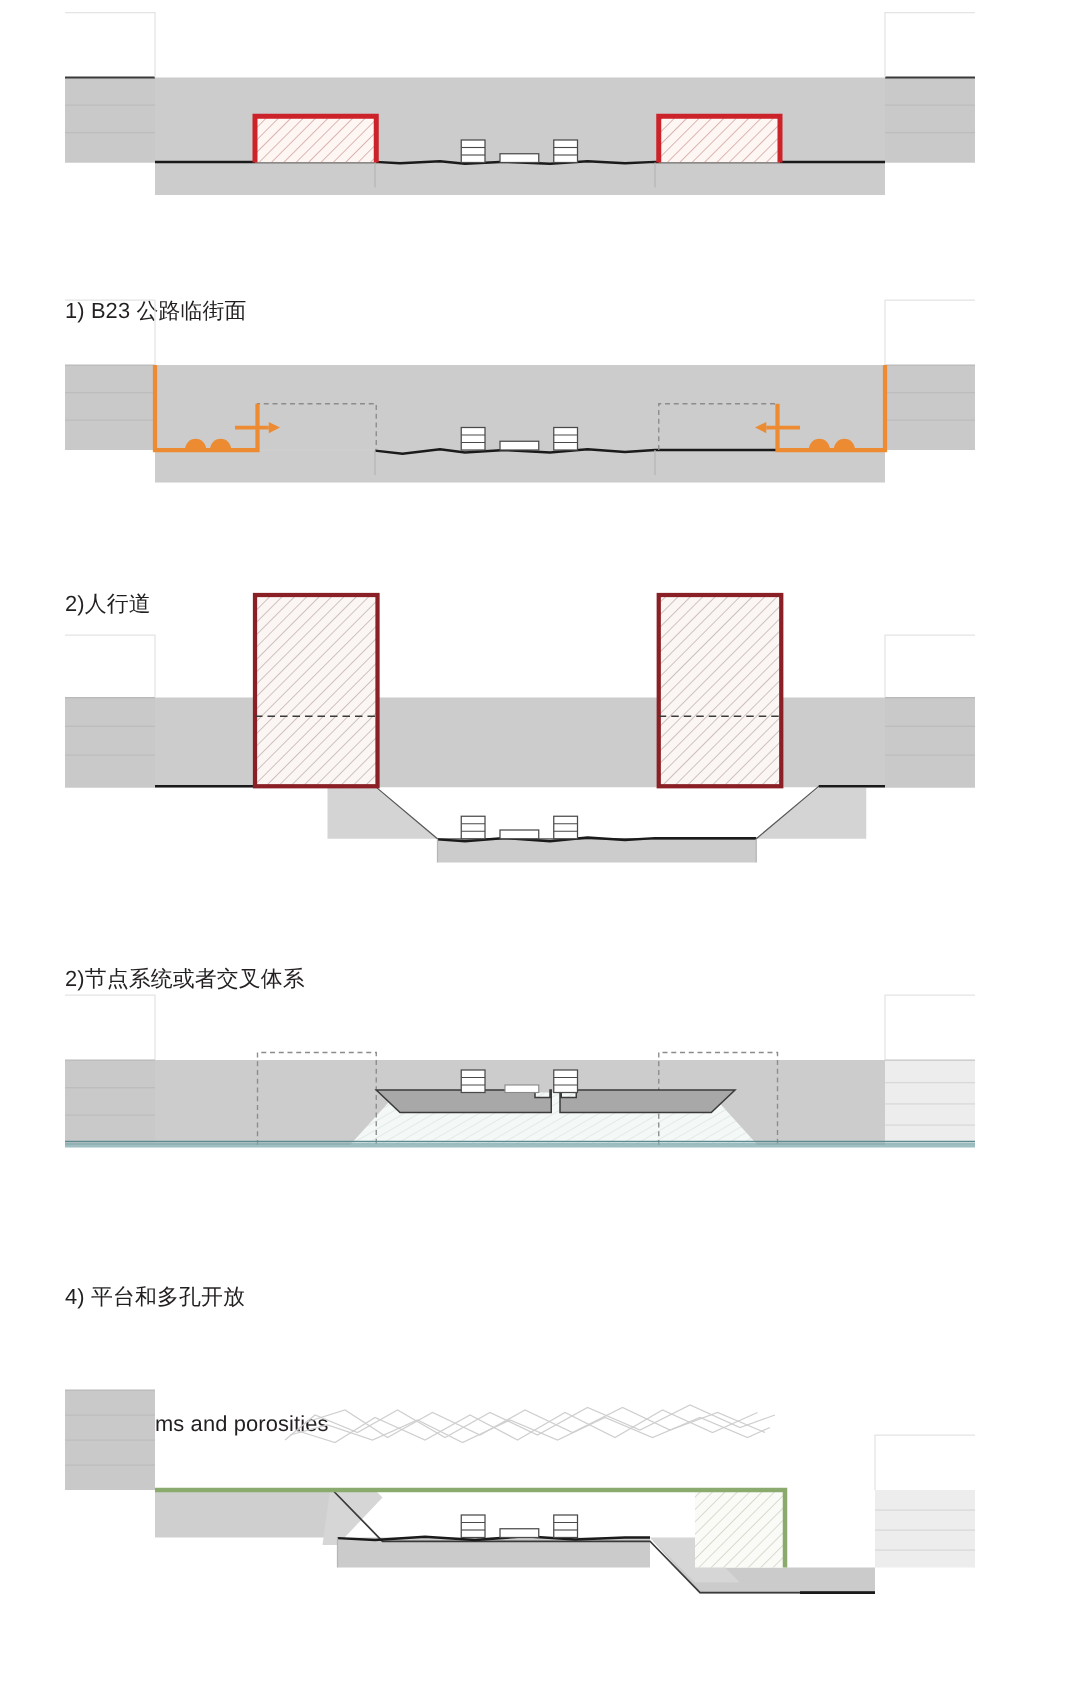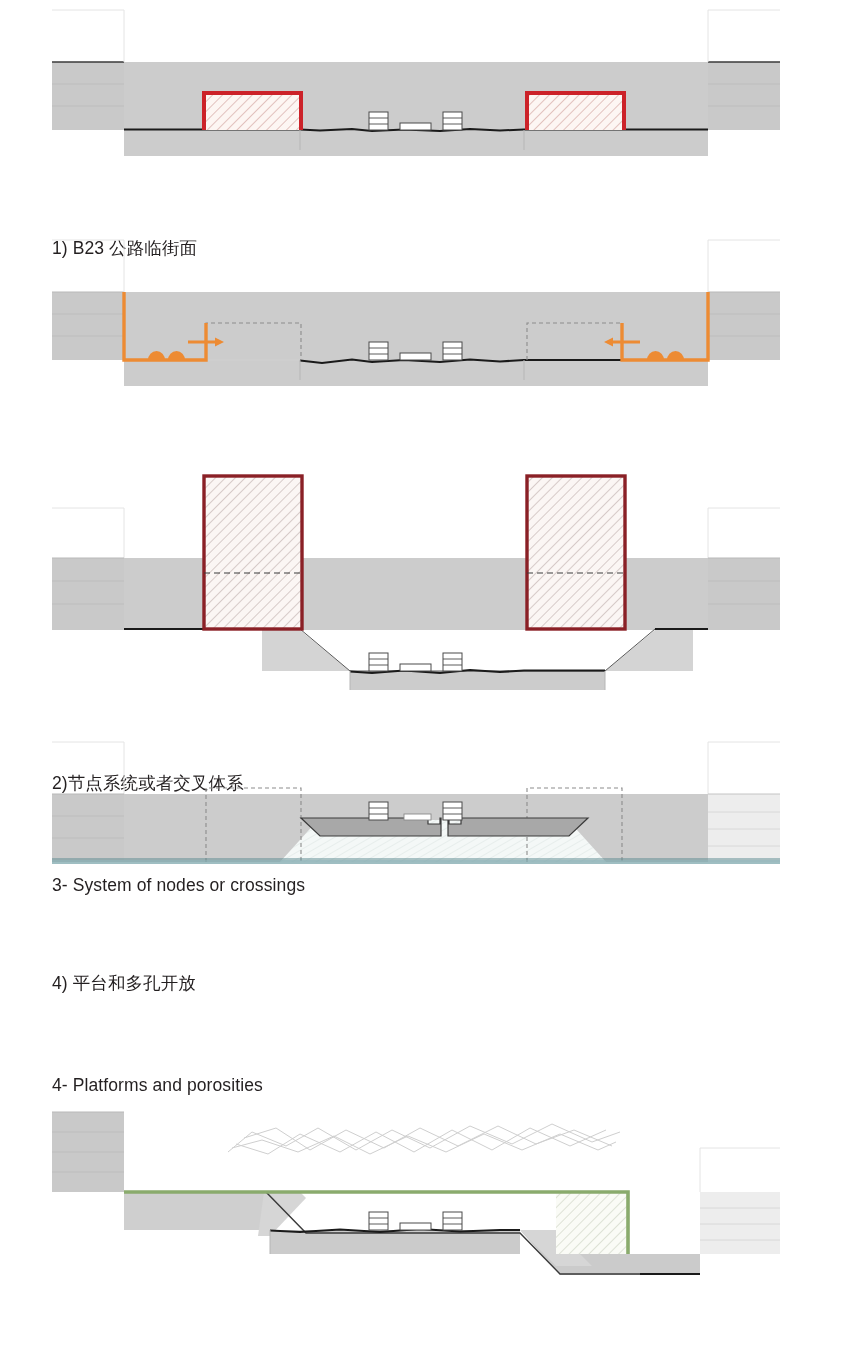--- a/index.html
+++ b/index.html
@@ -169,20 +169,24 @@
       <g>
         <rect x="400" y="123" width="31" height="7" fill="#ffffff" stroke="#4a4a4a" stroke-width="1"></rect>
       </g>
       <g>
         <rect x="443" y="112" width="19" height="18" fill="#ffffff" stroke="#4a4a4a" stroke-width="1"></rect>
         <line x1="443" y1="118" x2="462" y2="118" stroke="#4a4a4a" stroke-width="0.9"></line>
         <line x1="443" y1="124" x2="462" y2="124" stroke="#4a4a4a" stroke-width="0.9"></line>
       </g>
     </svg>
 
+    <div class="caption" style="top:168px;">
+      <span class="zh">2)人行道</span>
+      <span class="en">2- Sidewalks or “Allées”</span>
+    </div>
   </div>
 
   <div class="panel" style="top:455px;height:300px;">
     <svg class="fig" width="862" height="235" viewBox="0 0 862 235">
 
       <rect x="52" y="103" width="728" height="72" fill="#cccccc"></rect>
 
       <g>
         <rect x="52" y="103" width="72" height="72" fill="#c9c9c9"></rect>
         <line x1="52" y1="126" x2="124" y2="126" stroke="#bdbdbd" stroke-width="1"></line>
@@ -240,21 +244,21 @@
         <line x1="443" y1="210" x2="462" y2="210" stroke="#4a4a4a" stroke-width="0.9"></line>
       </g>
     </svg>
 
     <div class="caption" style="top:243px;">
       <span class="zh">2)节点系统或者交叉体系</span>
       <span class="en">3- System of nodes or crossings</span>
     </div>
   </div>
 
-  <div class="panel" style="top:732px;height:240px;">
+  <div class="panel" style="top:786px;height:240px;">
     <svg class="fig" width="862" height="160" viewBox="0 0 862 160">
       <rect x="52" y="62" width="728" height="68" fill="#cccccc"></rect>
 
       <g>
         <rect x="52" y="62" width="72" height="68" fill="#c9c9c9"></rect>
         <line x1="52" y1="84" x2="124" y2="84" stroke="#bdbdbd" stroke-width="1"></line>
         <line x1="52" y1="106" x2="124" y2="106" stroke="#bdbdbd" stroke-width="1"></line>
         <path d="M124 62 V10 H52" stroke="#e4e4e4" stroke-width="1" fill="none"></path>
         <path d="M52 62 H124" stroke="#b9b9b9" stroke-width="1" fill="none"></path>
       </g>

